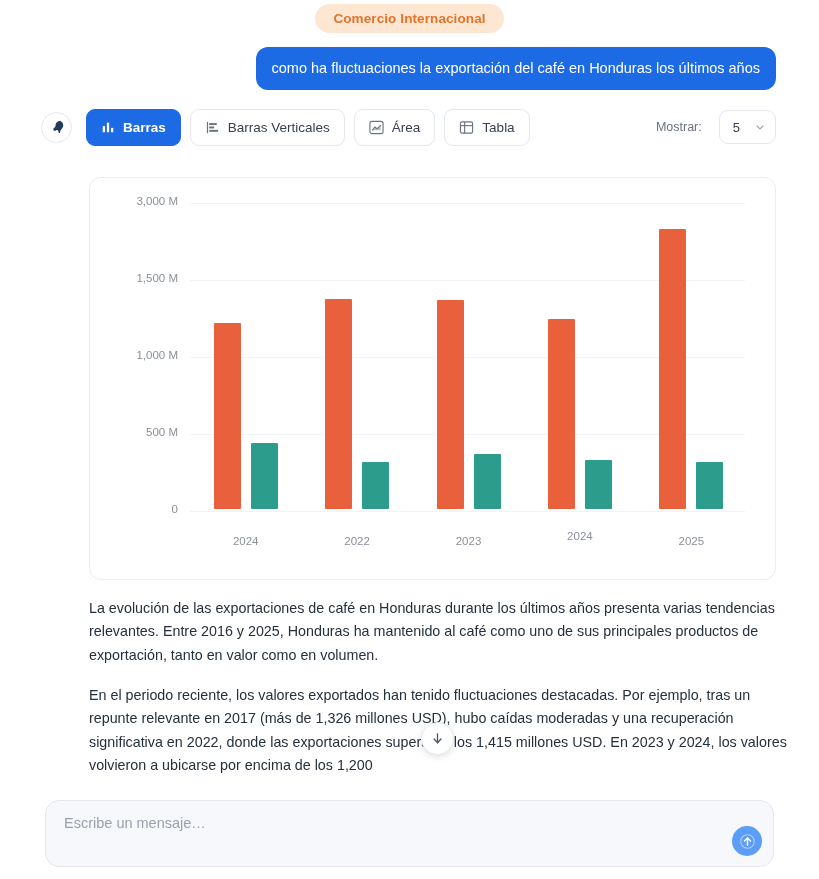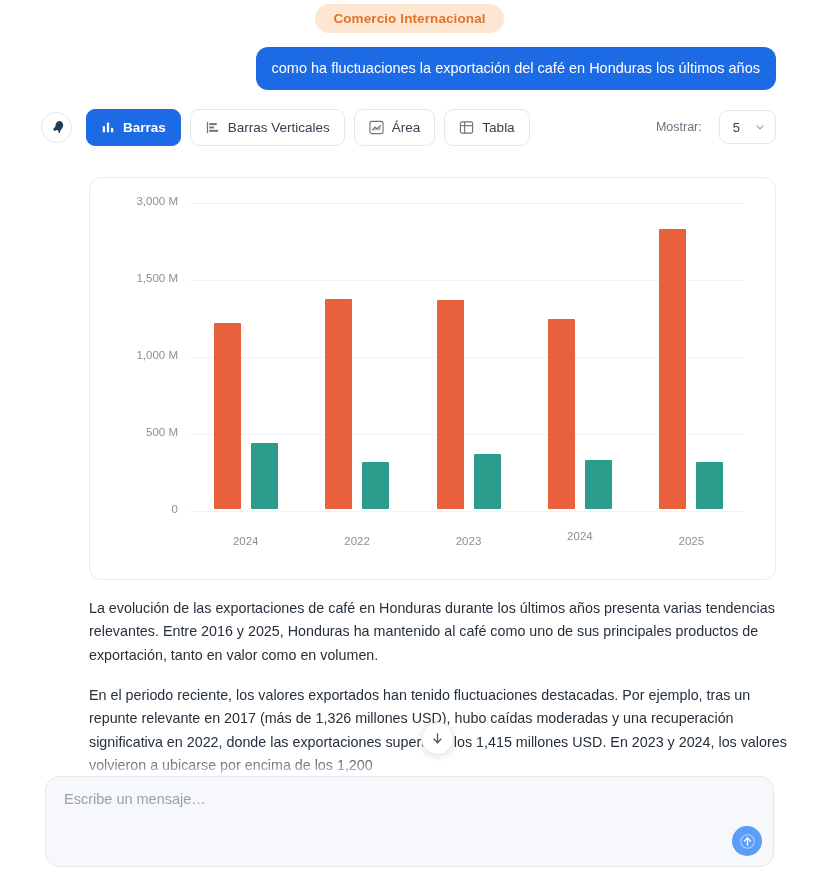--- a/index.html
+++ b/index.html
@@ -182,21 +182,21 @@
   
   .composer-wrap {
     position: absolute;
     left: 0; right: 0; bottom: 0;
     padding: 0 45px 12px 45px;
     background: linear-gradient(180deg, rgba(255,255,255,0) 0%, #ffffff 22%);
     padding-top: 22px;
   }
   .composer {
     position: relative;
-    height: 91px;
+    height: 67px;
     border: 1px solid #e4e7ec;
     border-radius: 14px;
     background: #f7f8fb;
   }
   .composer-placeholder {
     position: absolute;
     left: 18px; top: 14px;
     font-size: 14.5px;
     color: #9aa1ab;
   }

